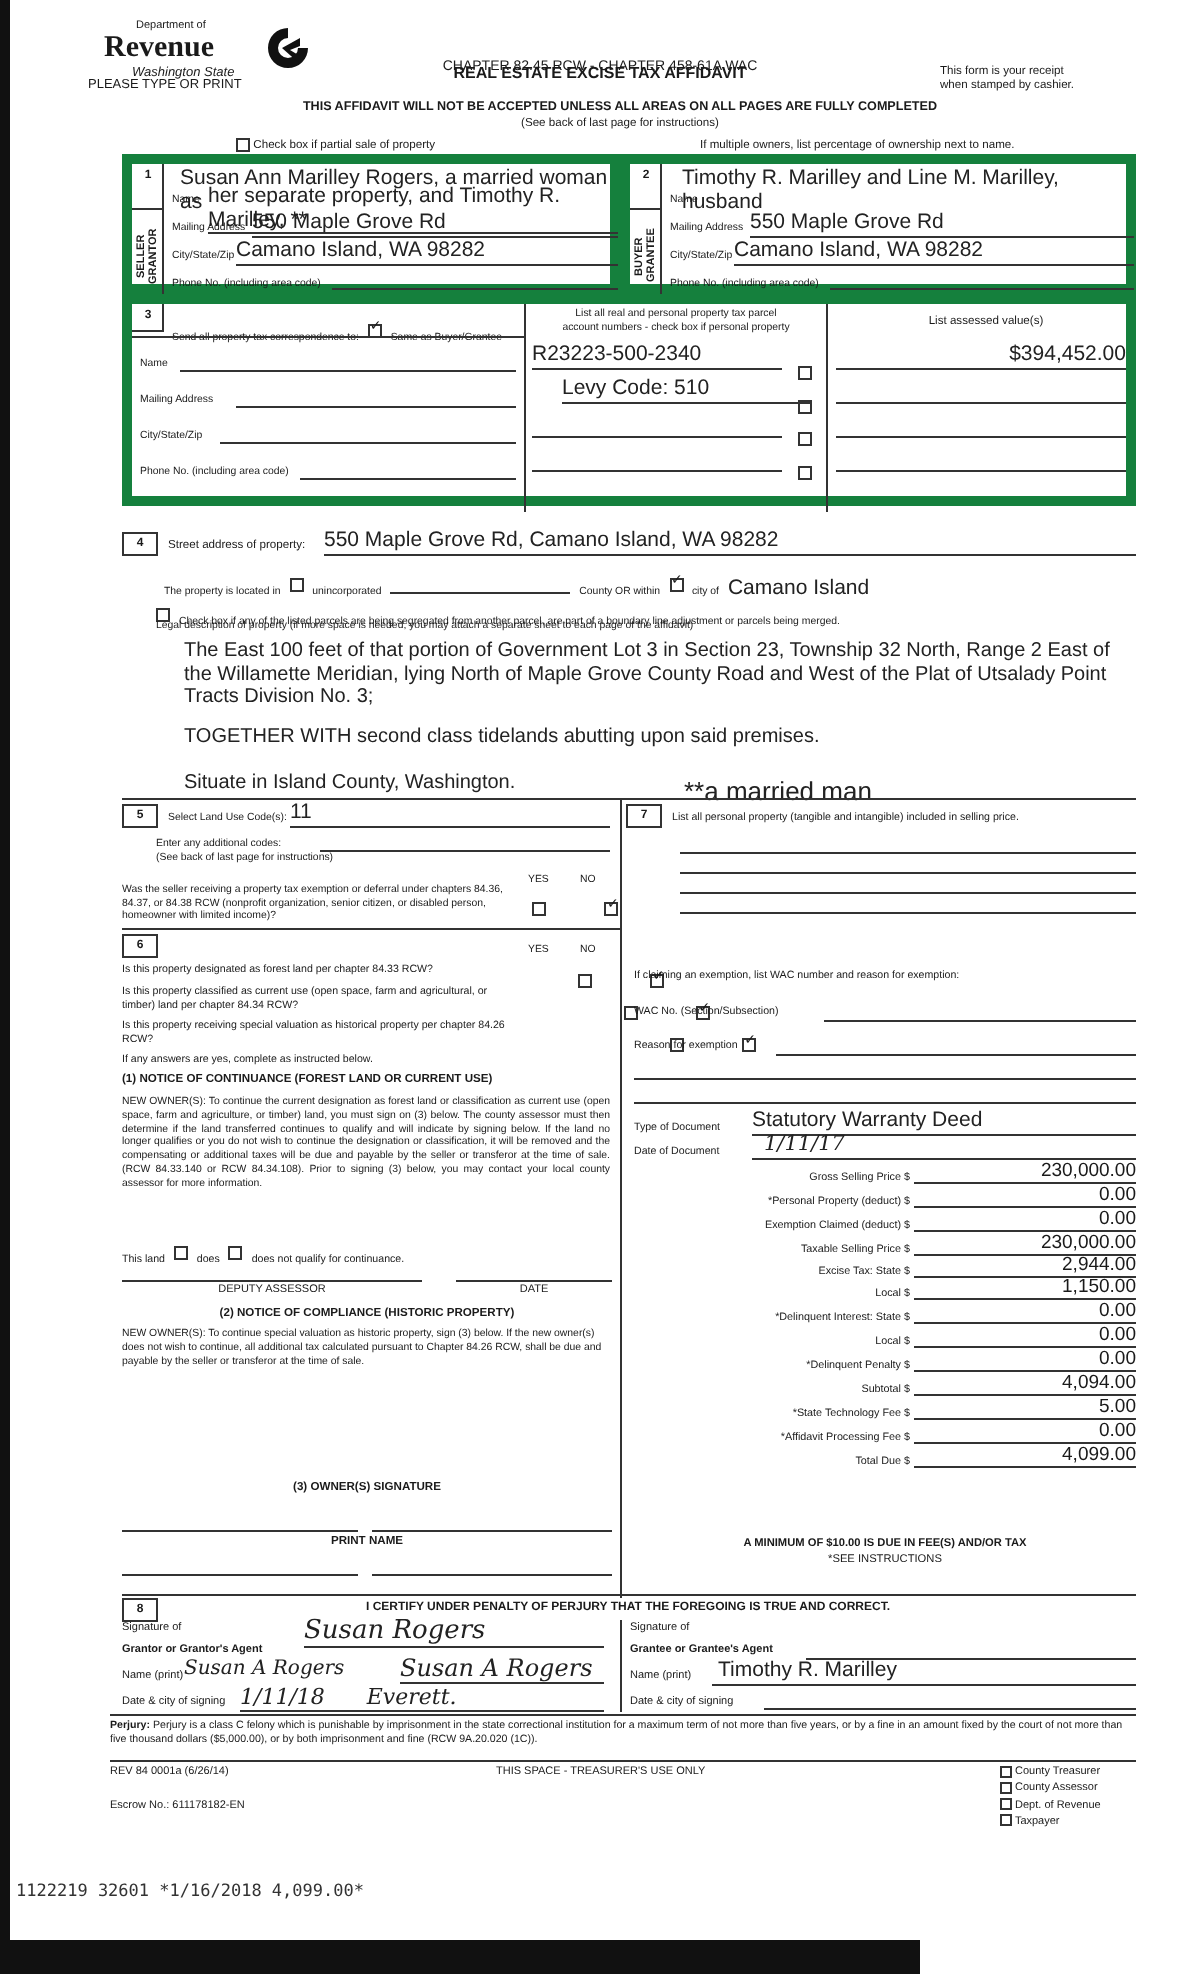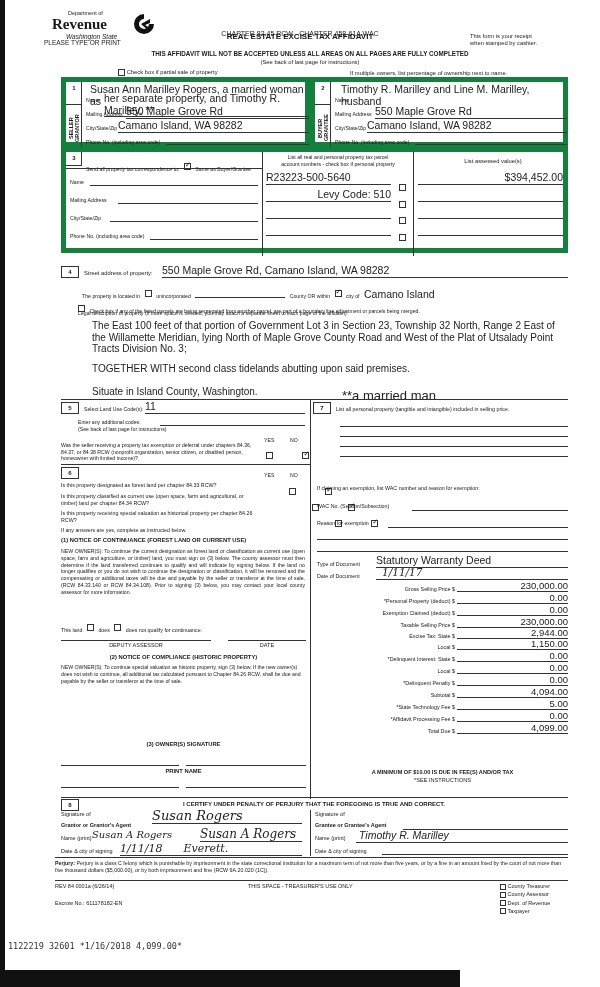--- a/index.html
+++ b/index.html
@@ -109,26 +109,26 @@
 
   <div class="abs" style="left:196px;top:0;width:1px;height:104px;background:#333;"></div>
   <div class="abs center" style="left:197px;top:2px;width:150px;font-size:5.2px;line-height:1.25;">
     <div>List all real and personal property tax parcel</div>
     <div>account numbers - check box if personal property</div>
   </div>
   <div class="abs" style="left:347px;top:0;width:1px;height:104px;background:#333;"></div>
   <div class="abs center tiny" style="left:348px;top:6px;width:158px;font-size:5.8px;">List assessed value(s)</div>
   <div class="abs" style="left:200px;top:18px;width:300px;">
     <div style="position:relative;height:17px;">
-      <div class="abs hand line" style="left:0;top:2px;width:125px;">R23223-500-5640</div>
+      <div class="abs hand line" style="left:0;top:2px;width:125px;">R23223-500-2340</div>
       <span class="abs cb" style="left:133px;top:8px;"></span>
       <div class="abs hand line right" style="left:152px;top:2px;width:145px;">$394,452.00</div>
     </div>
     <div style="position:relative;height:17px;">
-      <div class="abs hand line" style="left:0;top:2px;width:125px;text-align:right;">Levy Code:  510</div>
+      <div class="abs hand line" style="left:15px;top:2px;width:125px;">Levy Code:  510</div>
       <span class="abs cb" style="left:133px;top:8px;"></span>
       <div class="abs line" style="left:152px;top:14px;width:145px;"></div>
     </div>
     <div style="position:relative;height:17px;">
       <div class="abs line" style="left:0;top:14px;width:125px;"></div>
       <span class="abs cb" style="left:133px;top:7px;"></span>
       <div class="abs line" style="left:152px;top:14px;width:145px;"></div>
     </div>
     <div style="position:relative;height:17px;">
       <div class="abs line" style="left:0;top:14px;width:125px;"></div>
@@ -301,21 +301,21 @@
 <div class="abs sig" style="left:92px;top:829px;font-size:10px;">Susan A Rogers</div>
 <div class="abs sig line" style="left:200px;top:827px;width:102px;font-size:12px;">Susan A Rogers</div>
 <div class="abs" style="left:61px;top:848px;font-size:5.5px;">Date &amp; city of signing</div>
 <div class="abs sig line" style="left:120px;top:842px;width:182px;font-size:11px;white-space:nowrap;"><span>1/11/18</span>&nbsp;&nbsp;&nbsp;&nbsp;&nbsp;&nbsp;<span>Everett.</span></div>
 
 <div class="abs" style="left:310px;top:810px;width:1px;height:46px;background:#333;"></div>
 <div class="abs" style="left:315px;top:811px;font-size:5.5px;">Signature of</div>
 <div class="abs bold" style="left:315px;top:822px;font-size:5.5px;">Grantee or Grantee's Agent</div>
 <div class="abs line" style="left:403px;top:829px;width:165px;"></div>
 <div class="abs" style="left:315px;top:835px;font-size:5.5px;">Name (print)</div>
-<div class="abs hand line" style="left:356px;top:830px;width:212px;padding-left:3px;font-style:italic;">Timothy R. Marilley</div>
+<div class="abs hand line" style="left:356px;top:830px;width:212px;padding-left:3px;">Timothy R. Marilley</div>
 <div class="abs" style="left:315px;top:848px;font-size:5.5px;">Date &amp; city of signing</div>
 <div class="abs line" style="left:382px;top:854px;width:186px;"></div>
 
 
 <div class="abs" style="left:55px;top:857px;width:513px;border-top:1px solid #333;"></div>
 <div class="abs" style="left:55px;top:860px;width:513px;font-size:5.3px;line-height:1.3;">
   <span class="bold">Perjury:</span> <span>Perjury is a class C felony which is punishable by imprisonment in the state correctional institution for a maximum term of not more than five years, or by a fine in an amount fixed by the court of not more than five thousand dollars ($5,000.00), or by both imprisonment and fine (RCW 9A.20.020 (1C)).</span>
 </div>
 <div class="abs" style="left:55px;top:880px;width:513px;border-top:1px solid #333;"></div>
 <div class="abs" style="left:55px;top:883px;font-size:5.5px;">REV 84 0001a (6/26/14)</div>

